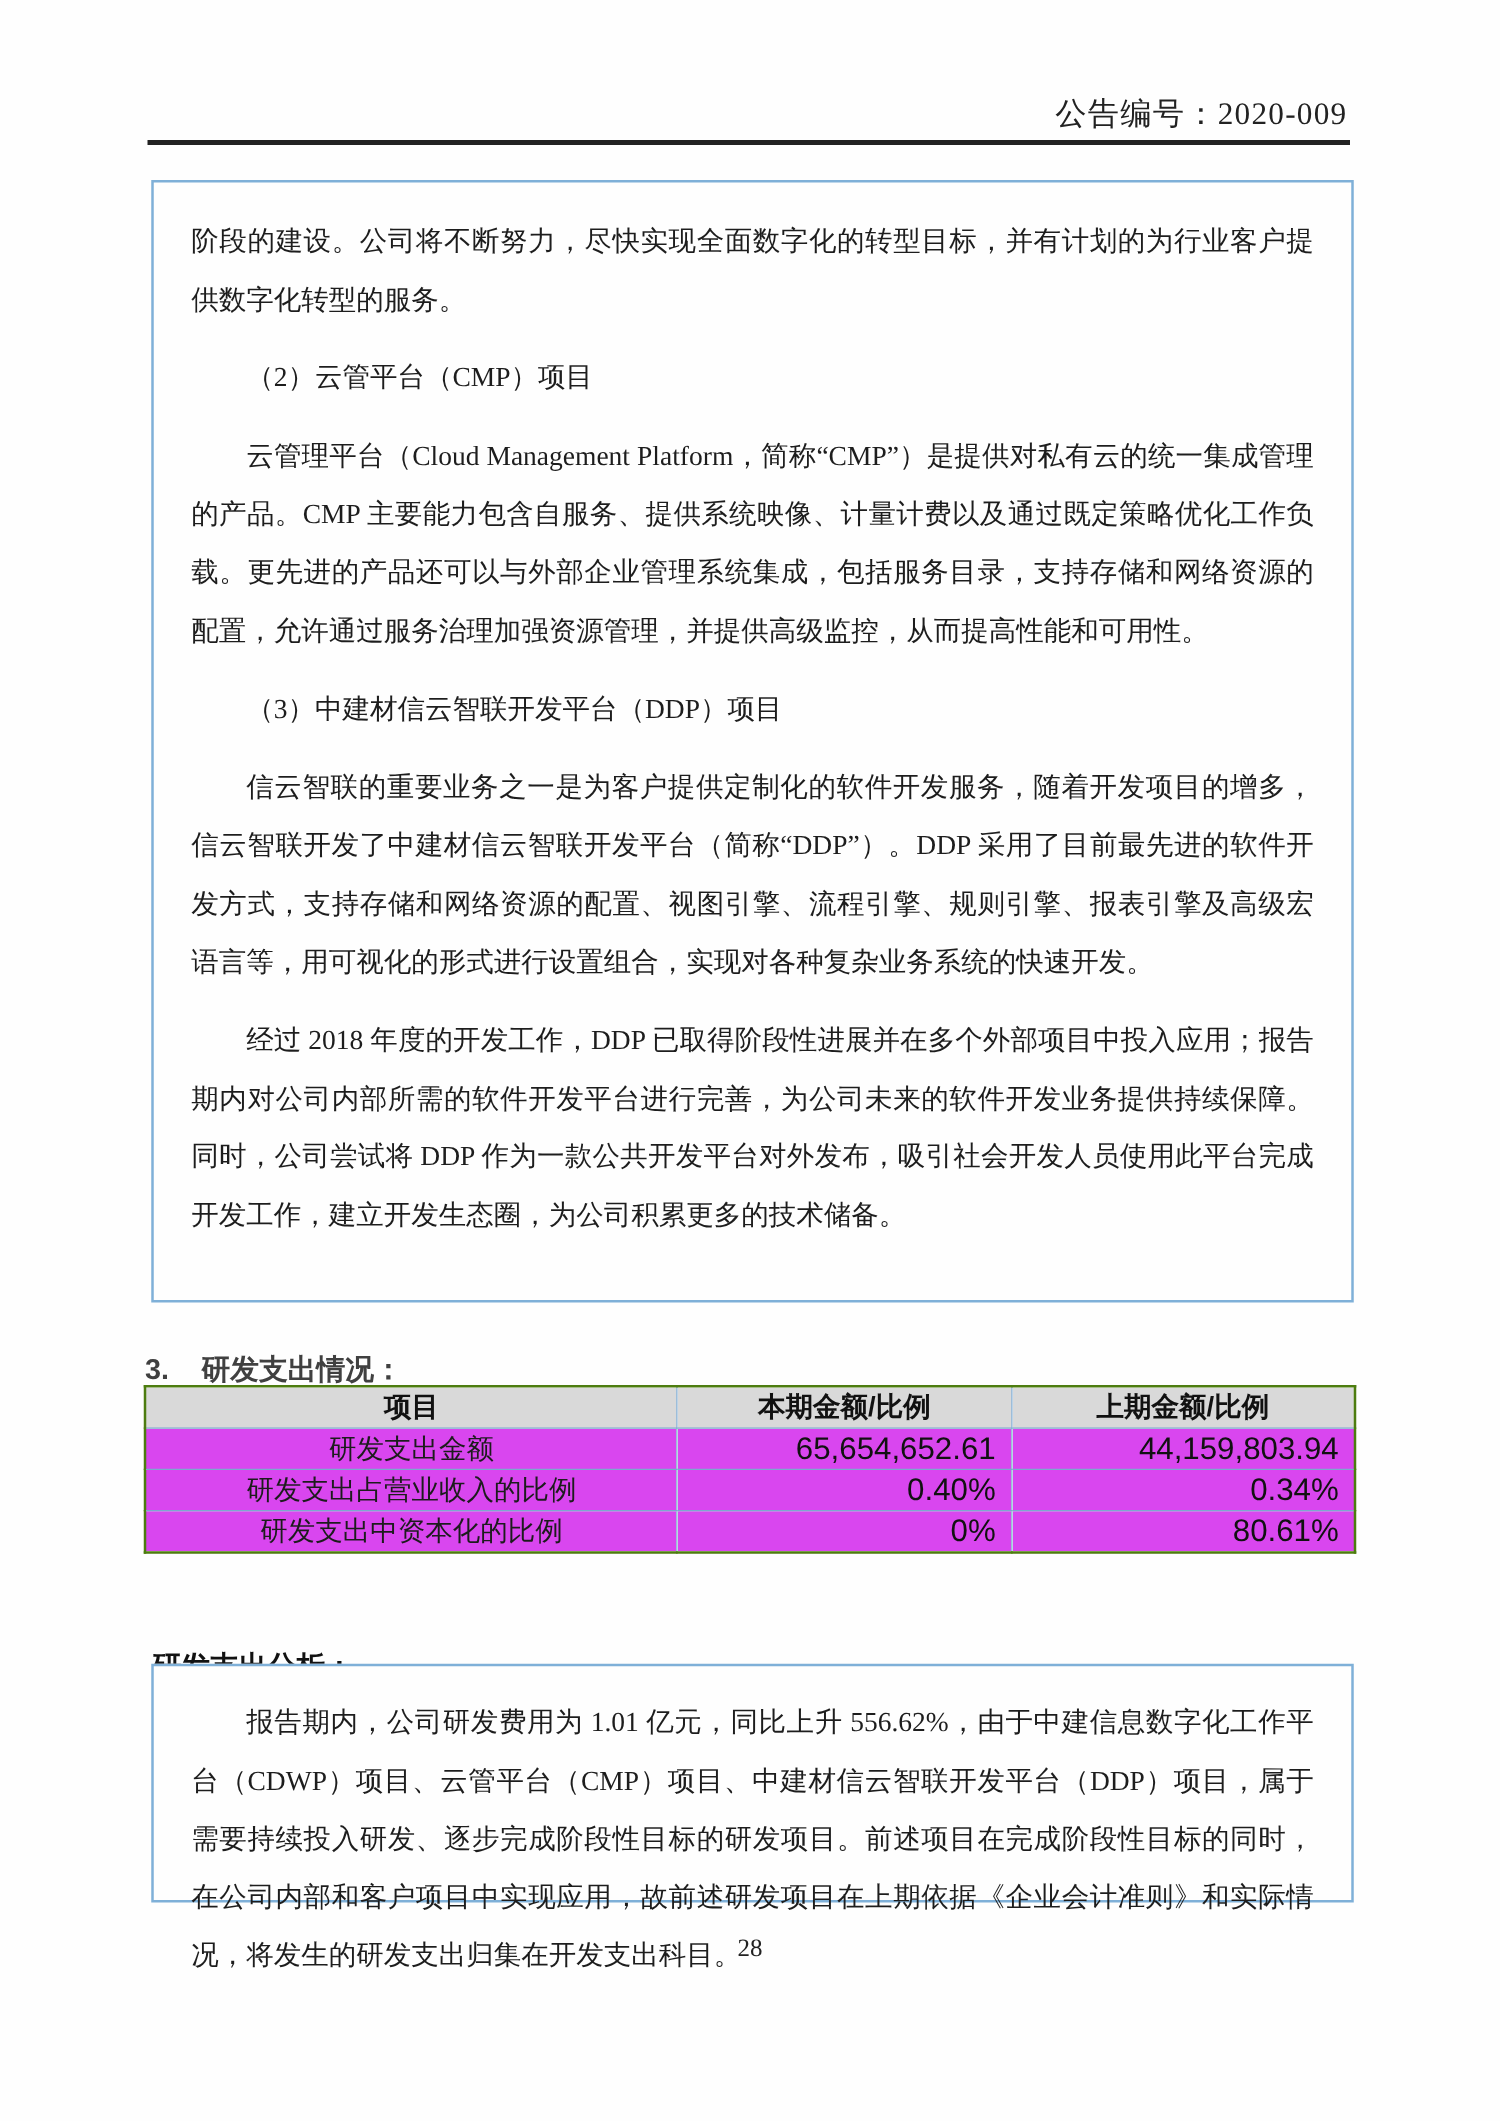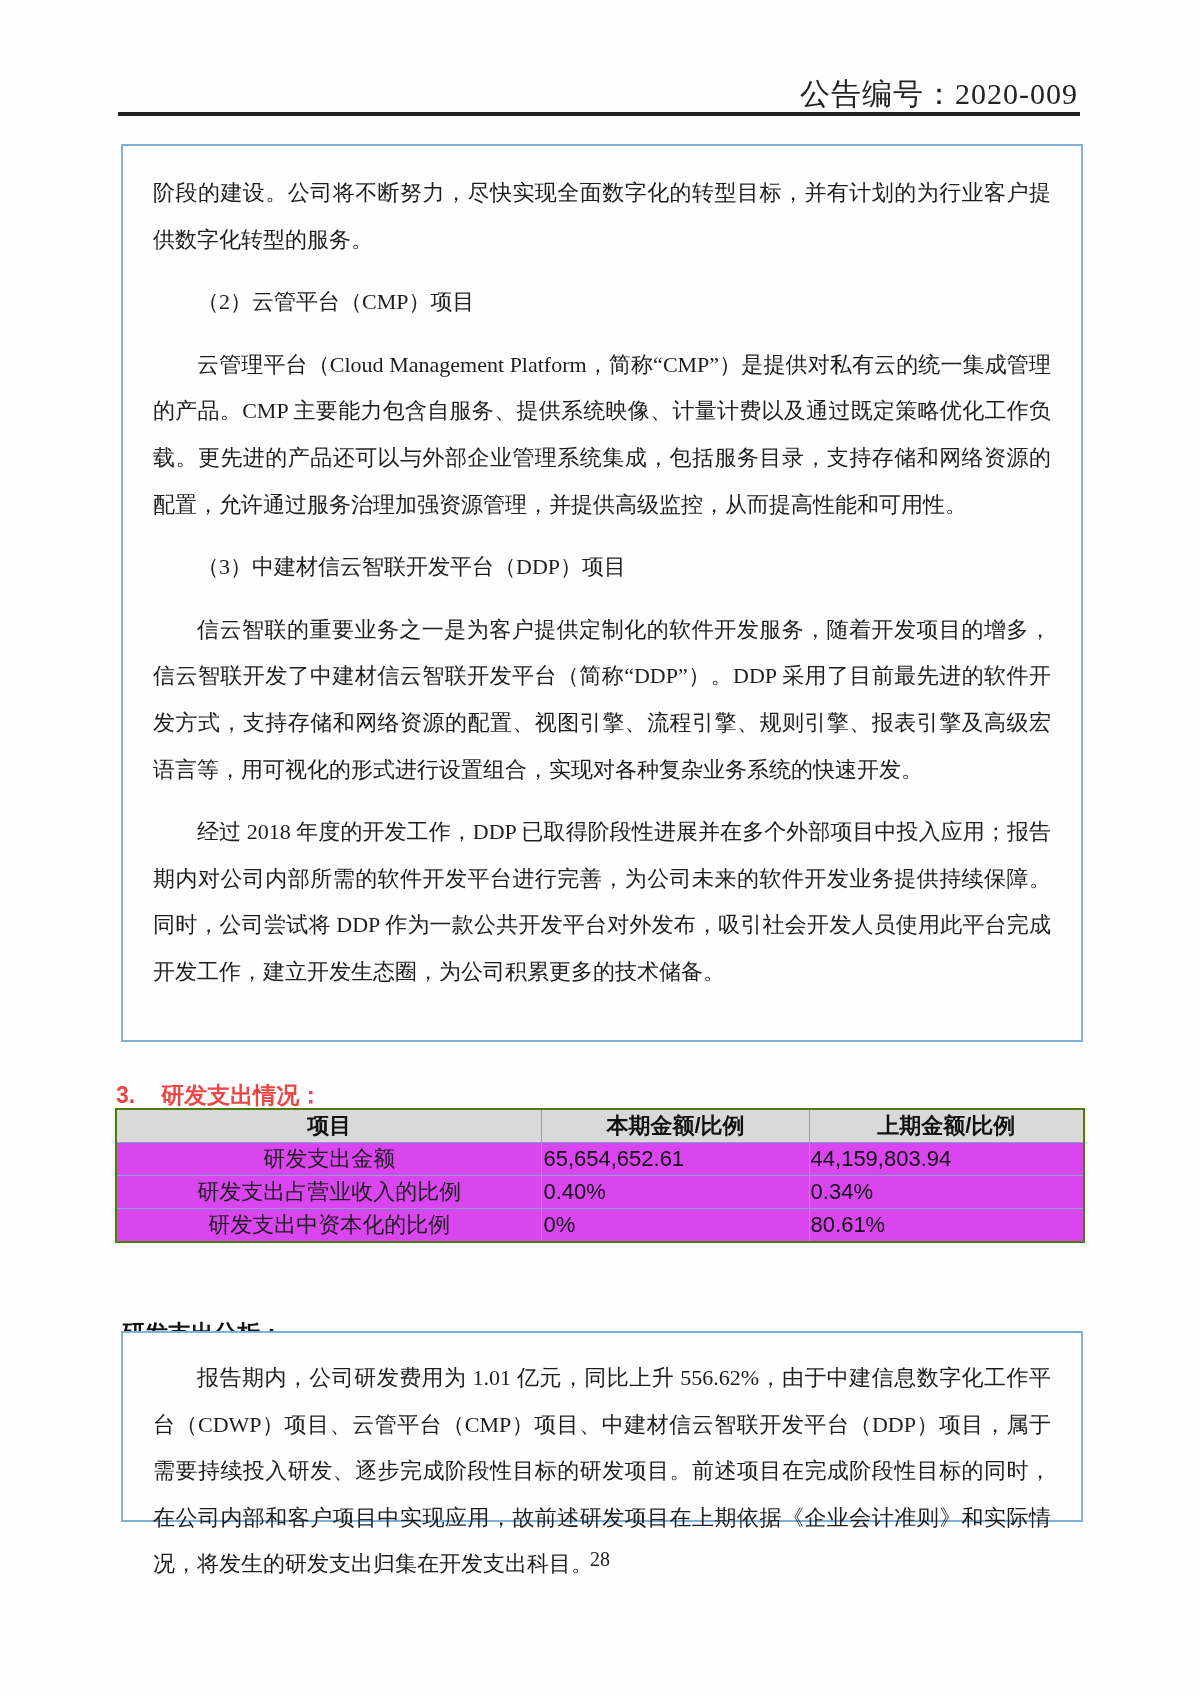--- a/index.html
+++ b/index.html
@@ -11,21 +11,21 @@
   .page {
     position: relative;
     width: 1200px; height: 1697px;
     background: #fefefe;
     color: #1c1c1c;
     overflow: hidden;
   }
   .doc-header {
     position: absolute;
     top: 74px; right: 122px;
-    font-size: 30px;
+    font-size: 25px;
     letter-spacing: 1px;
     color: #222;
   }
   .header-rule {
     position: absolute;
     top: 112px; left: 118px;
     width: 962px; height: 0;
     border-top: 4px solid #222;
   }
   .text-box {
@@ -46,21 +46,21 @@
     text-align: justify;
     color: #1d1d1d;
   }
   .para.indent { text-indent: 2em; }
   .section-heading {
     position: absolute;
     left: 116px; top: 1080px;
     font-family: "Liberation Sans", sans-serif;
     font-weight: bold;
     font-size: 23px;
-    color: #ef4444;
+    color: #404040;
   }
   .section-heading .sec-num { margin-right: 26px; }
   .rd-table {
     position: absolute;
     left: 115px; top: 1108px;
     width: 970px;
     border-collapse: collapse;
     table-layout: fixed;
   }
   .rd-table th, .rd-table td {
@@ -78,24 +78,24 @@
     text-align: center;
     color: #111;
   }
   .rd-table td { height: 32px; background: #d946ef; }
   .rd-table td.c-label {
     text-align: center;
     font-family: "Liberation Serif", "DejaVu Serif", serif;
     font-size: 22px;
   }
   .rd-table td.c-num {
-    text-align: left;
+    text-align: right;
     padding-right: 12px;
     font-family: "Liberation Sans", sans-serif;
-    font-size: 22px;
+    font-size: 25px;
     color: #111;
   }
   .col-item { width: 44%; }
   .col-cur  { width: 27.6%; }
   .col-prev { width: 28.4%; }
   .analysis-heading {
     position: absolute;
     left: 122px; top: 1294px;
     font-family: "Liberation Sans", sans-serif;
     font-weight: bold;

